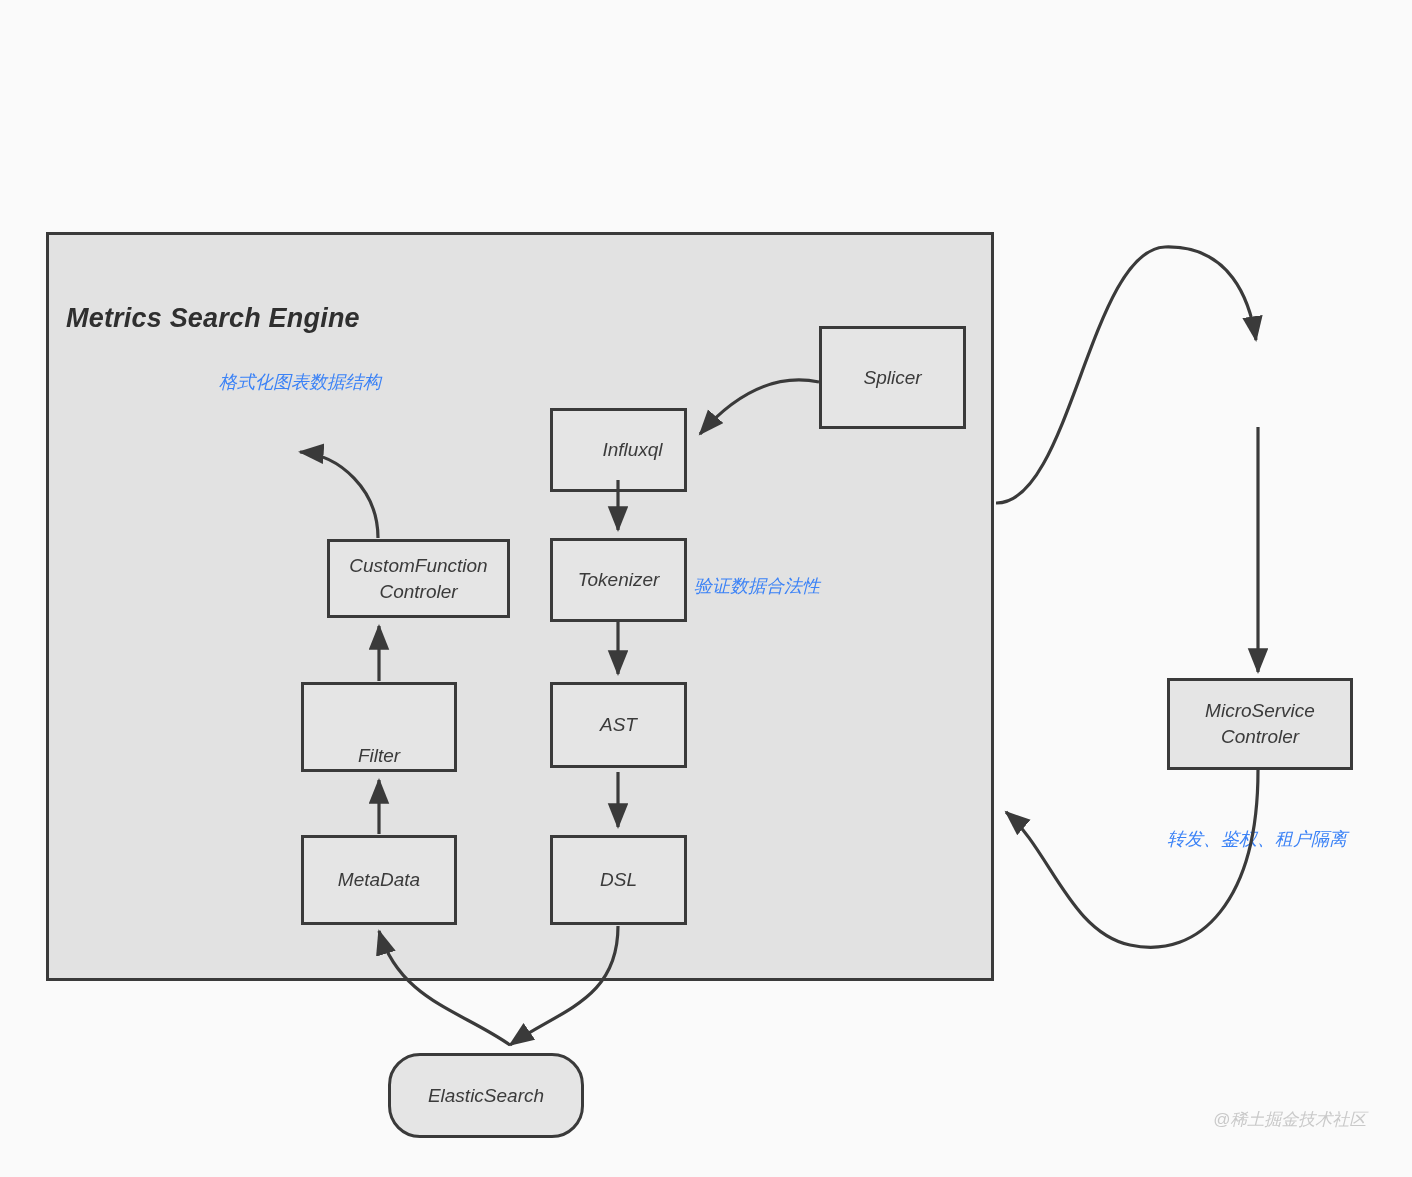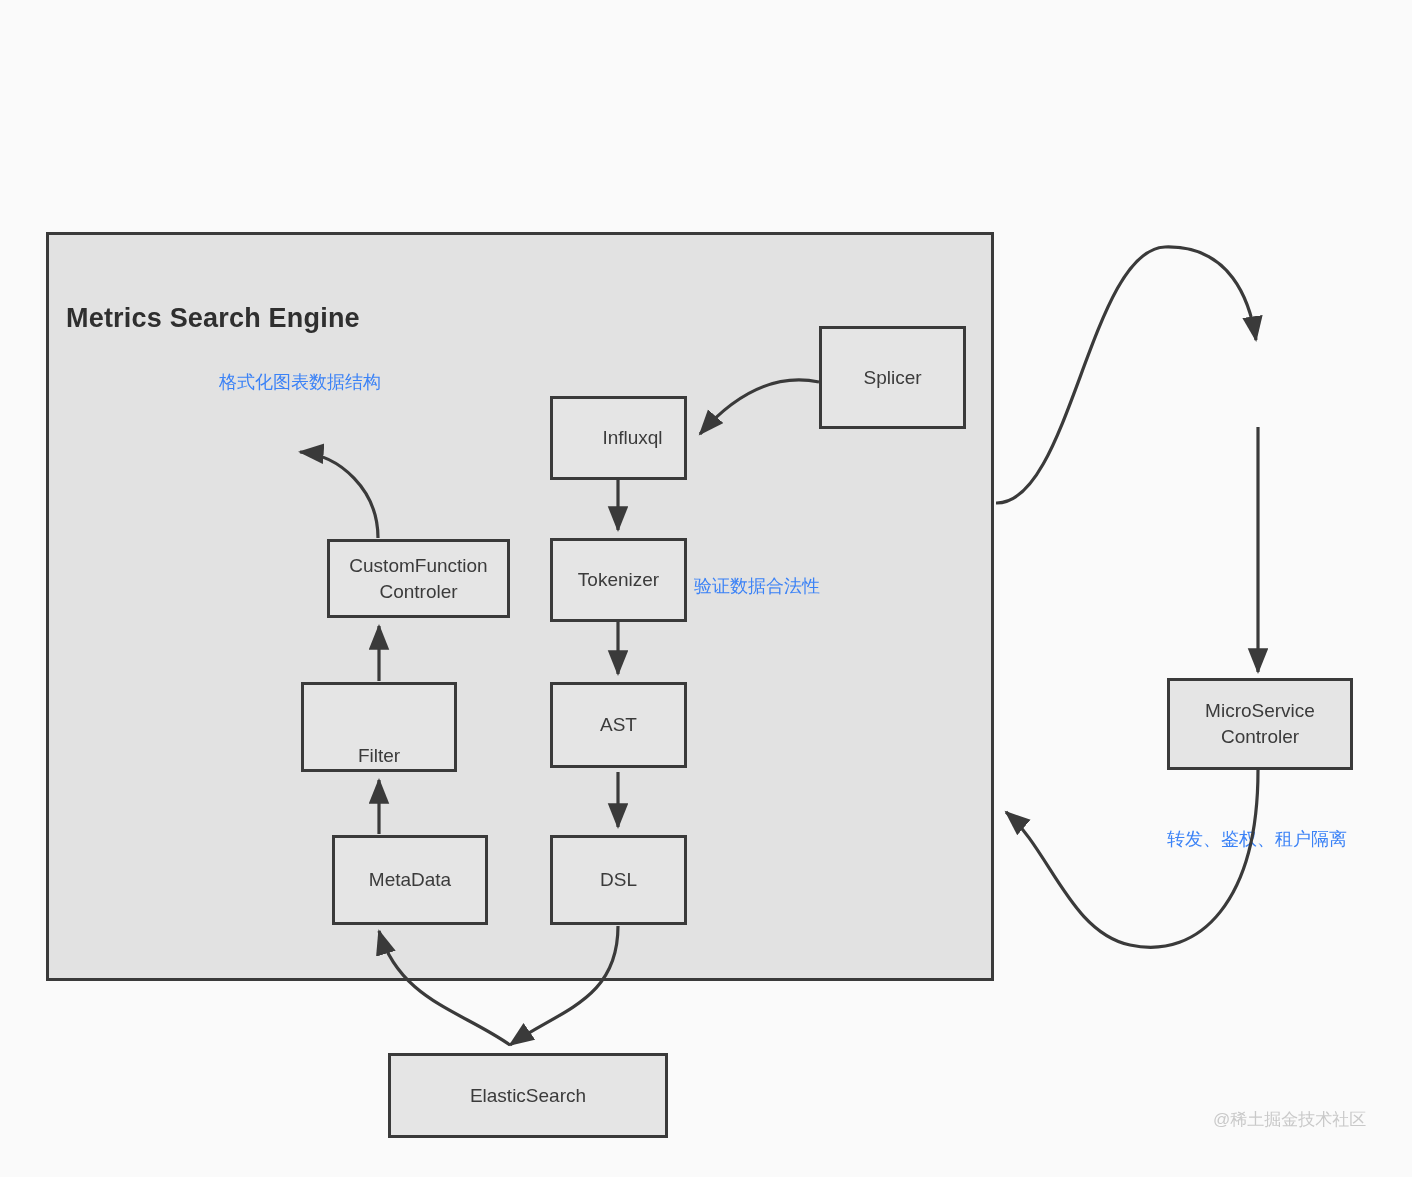--- a/index.html
+++ b/index.html
@@ -13,20 +13,21 @@
     position: relative;
     font-family: "Liberation Sans", "DejaVu Sans", sans-serif;
     color: #333333;
     overflow: hidden;
   }
   #canvas {
     position: absolute;
     left: 0; top: 0;
     width: 1412px;
     height: 1177px;
+    font-style: italic;
   }
   .svg-layer {
     position: absolute;
     left: 0; top: 0;
     width: 1412px;
     height: 1177px;
     pointer-events: none;
   }
   .group-box {
     position: absolute;
@@ -90,45 +91,45 @@
     <div>
       <span>CustomFunction</span>
       <span>Controler</span>
     </div>
   </div>
 
   <div class="node" style="left:301px; top:682px; width:156px; height:90px;align-items:flex-end;">
     <span>Filter</span>
   </div>
 
-  <div class="node" style="left:301px; top:835px; width:156px; height:90px;margin-left:31px;">
+  <div class="node" style="left:301px; top:835px; width:156px; height:90px;">
     <span>MetaData</span>
   </div>
 
-  <div class="node" style="left:550px; top:396px; width:137px; height:84px;padding-left:28px;">
+  <div class="node" style="left:550px; top:408px; width:137px; height:84px;padding-left:28px;">
     <span>Influxql</span>
   </div>
 
   <div class="node" style="left:550px; top:538px; width:137px; height:84px;">
     <span>Tokenizer</span>
   </div>
 
   <div class="node" style="left:550px; top:682px; width:137px; height:86px;">
     <span>AST</span>
   </div>
 
   <div class="node" style="left:550px; top:835px; width:137px; height:90px;">
     <span>DSL</span>
   </div>
 
   <div class="node" style="left:819px; top:326px; width:147px; height:103px;">
     <span>Splicer</span>
   </div>
 
-  <div class="node" style="left:388px; top:1053px; width:280px; height:85px;">
+  <div class="node" style="left:388px; top:1053px; width:196px; height:85px;border-radius:32px;">
     <span>ElasticSearch</span>
   </div>
 
 
   <div class="node" style="left:1167px; top:678px; width:186px; height:92px;">
     <div>
       <span>MicroService</span>
       <span>Controler</span>
     </div>
   </div>

